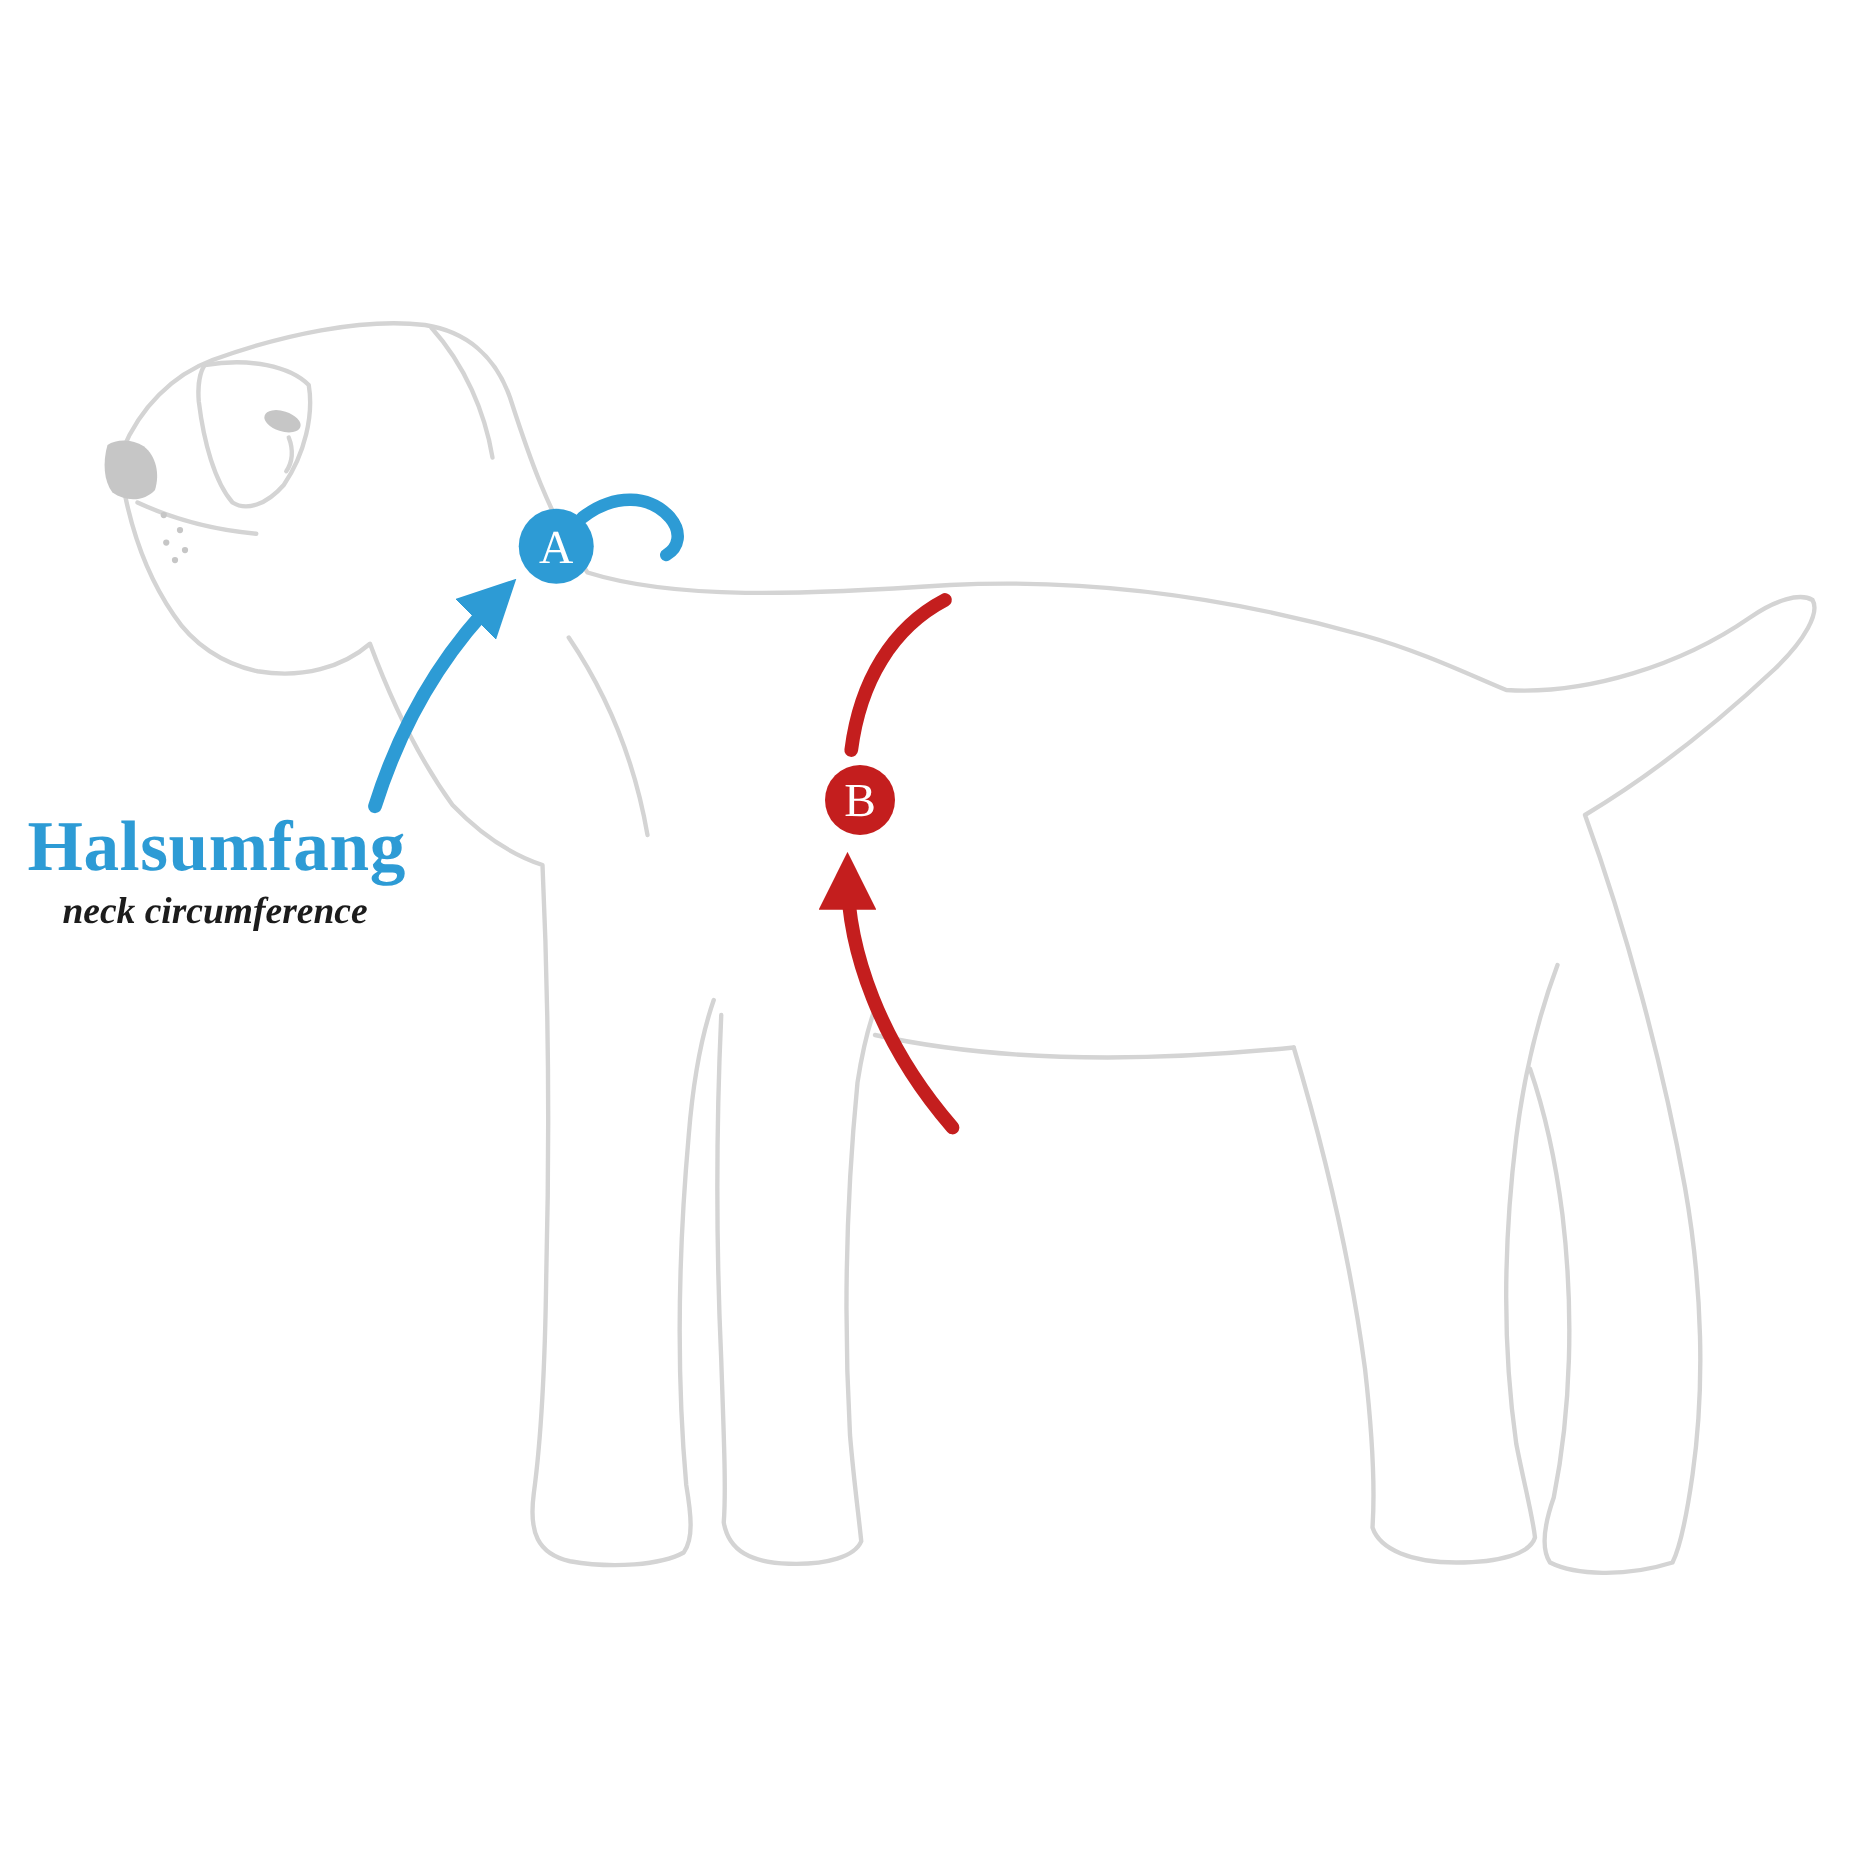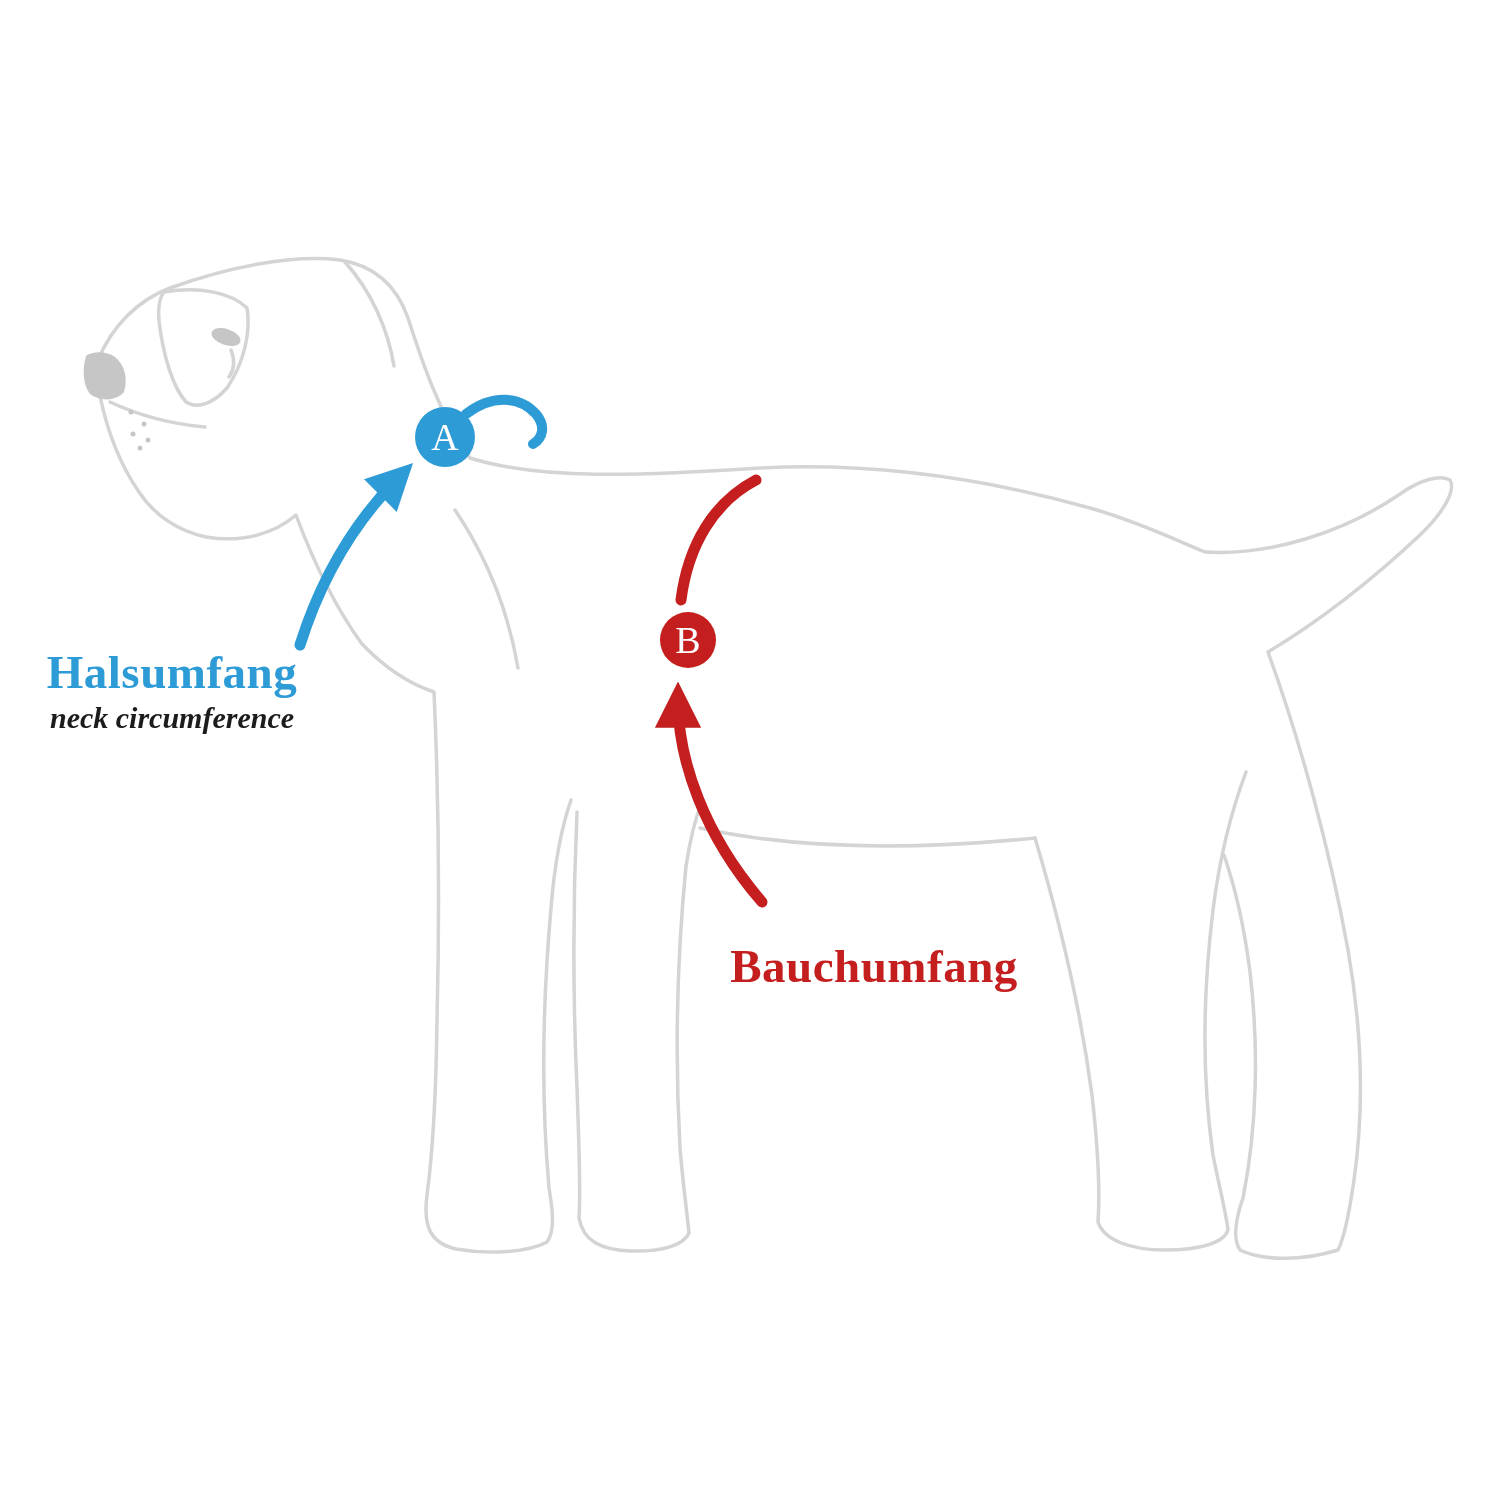--- a/index.html
+++ b/index.html
@@ -9,21 +9,21 @@
     height: 1500px;
     background: #ffffff;
     overflow: hidden;
     font-family: "Liberation Serif", serif;
   }
   .stage svg { position: absolute; left: 0; top: 0; }
 
   .label-block { position: absolute; text-align: center; }
   .label-title {
     font-weight: bold;
-    font-size: 47px;
+    font-size: 57px;
     line-height: 1.05;
     letter-spacing: 0.5px;
   }
   .label-subtitle {
     font-style: italic;
     font-weight: bold;
     font-size: 30px;
     color: #1c1c1c;
     margin-top: 4px;
     font-family: Liberation Serif, serif;
@@ -160,16 +160,15 @@
       <text class="marker-letter" x="688" y="653" text-anchor="middle">B</text>
     </g>
   </svg>
 
   <div class="label-block neck-block">
     <div class="label-title">Halsumfang</div>
     <div class="label-subtitle">neck circumference</div>
   </div>
 
   <div class="label-block abdomen-block">
-    <div class="label-title">Bauchumfang</div>
   </div>
 
 </div>
 
 </body></html>

